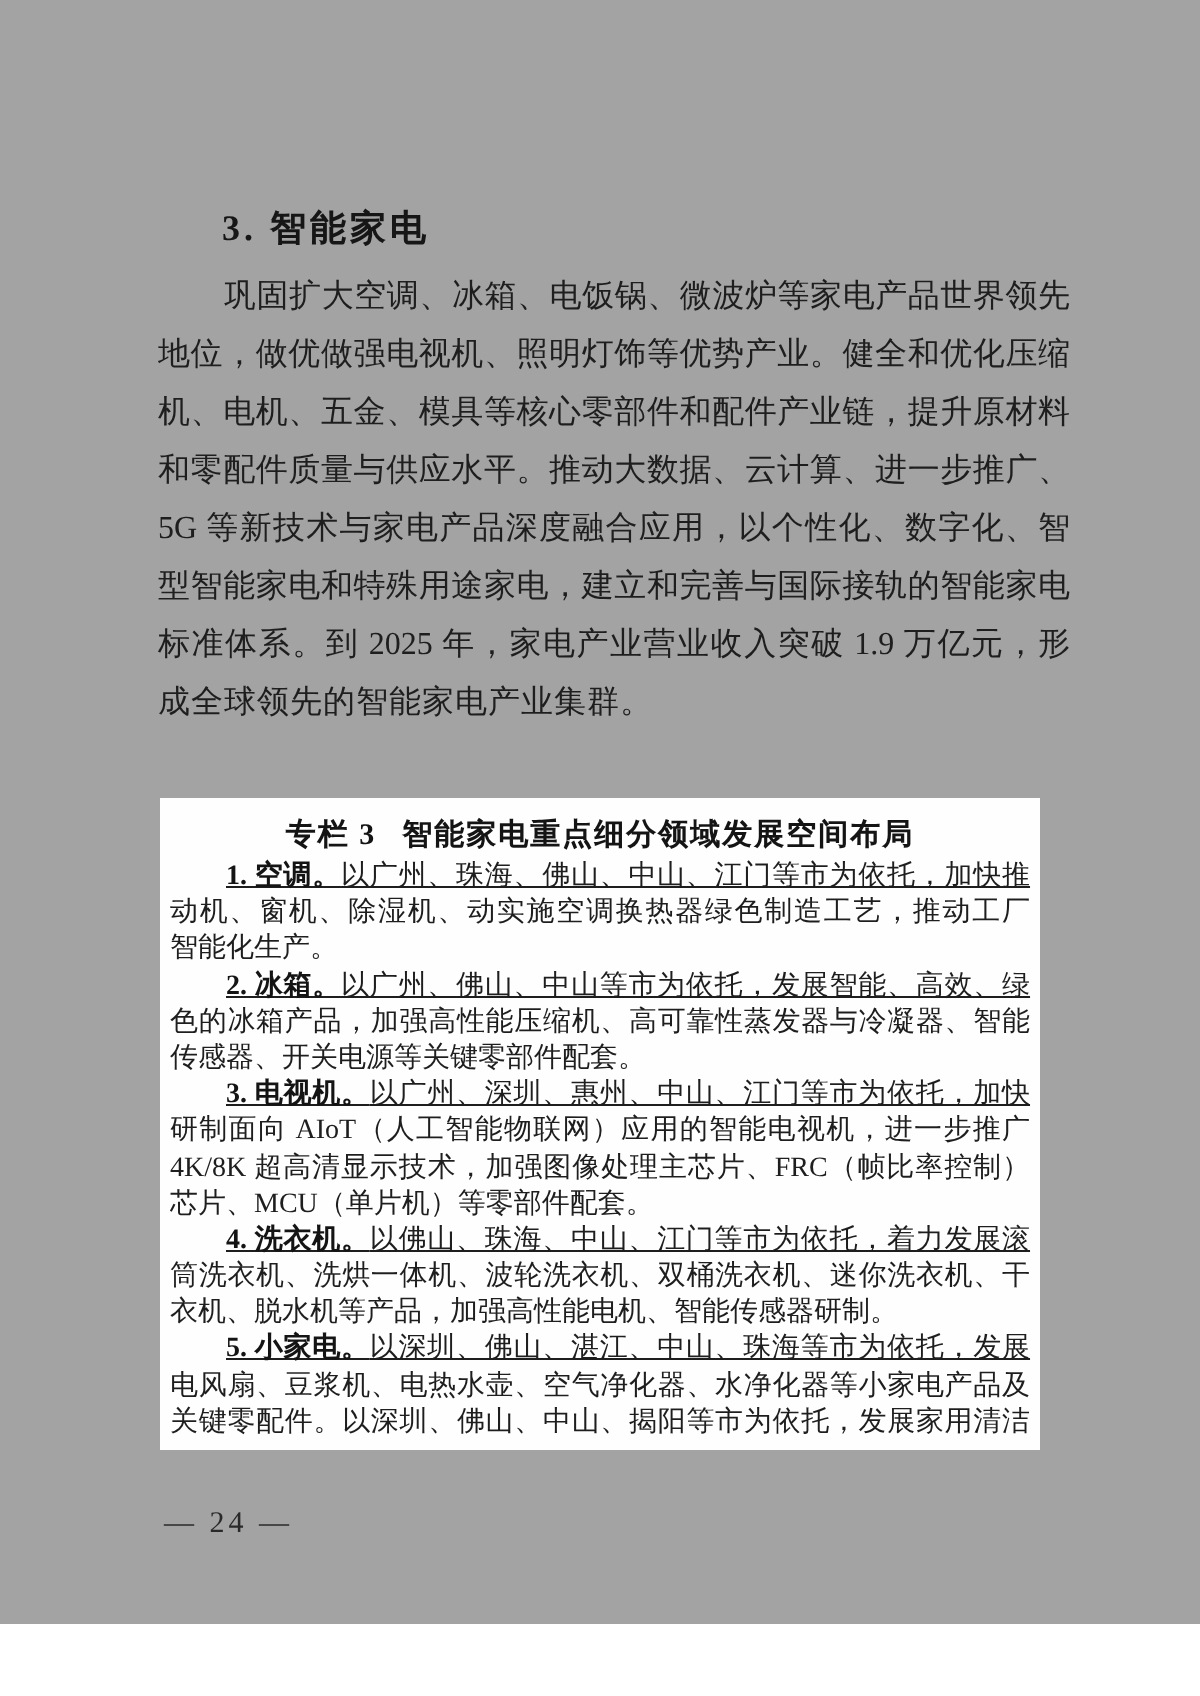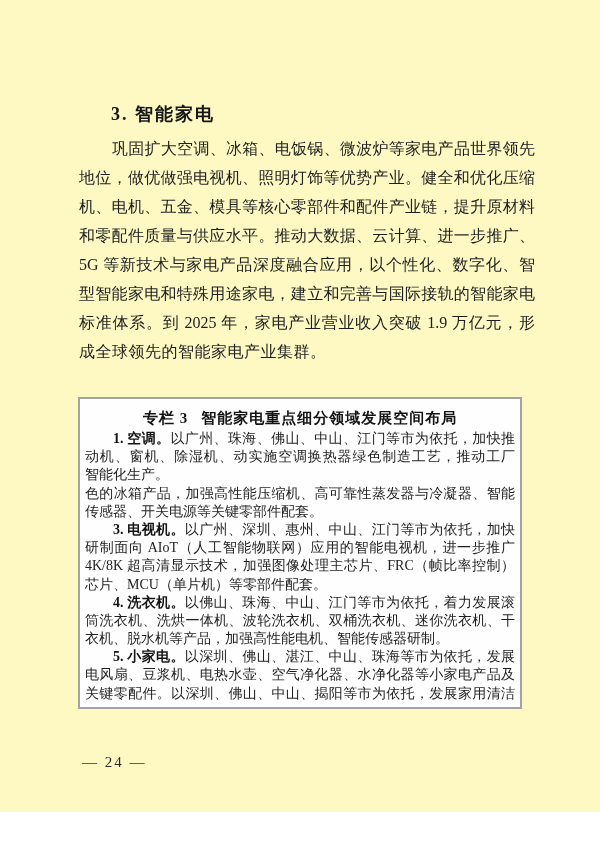--- a/index.html
+++ b/index.html
@@ -4,21 +4,21 @@
 <style>
   html, body {
     margin: 0;
     padding: 0;
     background: #ffffff;
   }
   .page {
     position: relative;
     width: 600px;
     height: 812px;
-    background: #fef9c3;
+    background: #a3a3a3;
     color: #1e1e1e;
     font-family: "Liberation Serif", "DejaVu Serif", serif;
     overflow: hidden;
   }
   .heading {
     position: absolute;
     left: 79px;
     top: 102px;
     width: 456px;
     margin: 0;
@@ -71,21 +71,21 @@
   .box-tag { margin-right: 13px; }
   .bline {
     font-size: 14px;
     line-height: 18.2px;
     height: 18.2px;
     text-align: justify;
     text-align-last: justify;
     text-justify: inter-character;
     white-space: nowrap;
   }
-  .bline.indent { padding-left: 28px; }
+  .bline.indent { padding-left: 28px; text-decoration: underline; }
   .bline.endline { text-align-last: left; }
   .bline b { font-weight: bold; color: #141414; }
 
   .footer {
     position: absolute;
     left: 82px;
     top: 754px;
     font-size: 15px;
     letter-spacing: 2px;
     color: #2a2a2a;
@@ -110,20 +110,21 @@
     </div>
 
   <div class="box">
     <div class="box-title">
       <span class="box-tag">专栏 3</span><span class="box-title-text">智能家电重点细分领域发展空间布局</span>
     </div>
     <div class="box-items">
         <div class="bline indent"><b>1. 空调。</b>以广州、珠海、佛山、中山、江门等市为依托，加快推</div>
         <div class="bline">动机、窗机、除湿机、动实施空调换热器绿色制造工艺，推动工厂</div>
         <div class="bline endline">智能化生产。</div>
+        <div class="bline indent"><b>2. 冰箱。</b>以广州、佛山、中山等市为依托，发展智能、高效、绿</div>
         <div class="bline">色的冰箱产品，加强高性能压缩机、高可靠性蒸发器与冷凝器、智能</div>
         <div class="bline endline">传感器、开关电源等关键零部件配套。</div>
         <div class="bline indent"><b>3. 电视机。</b>以广州、深圳、惠州、中山、江门等市为依托，加快</div>
         <div class="bline">研制面向 AIoT（人工智能物联网）应用的智能电视机，进一步推广</div>
         <div class="bline">4K/8K 超高清显示技术，加强图像处理主芯片、FRC（帧比率控制）</div>
         <div class="bline endline">芯片、MCU（单片机）等零部件配套。</div>
         <div class="bline indent"><b>4. 洗衣机。</b>以佛山、珠海、中山、江门等市为依托，着力发展滚</div>
         <div class="bline">筒洗衣机、洗烘一体机、波轮洗衣机、双桶洗衣机、迷你洗衣机、干</div>
         <div class="bline endline">衣机、脱水机等产品，加强高性能电机、智能传感器研制。</div>
         <div class="bline indent"><b>5. 小家电。</b>以深圳、佛山、湛江、中山、珠海等市为依托，发展</div>

